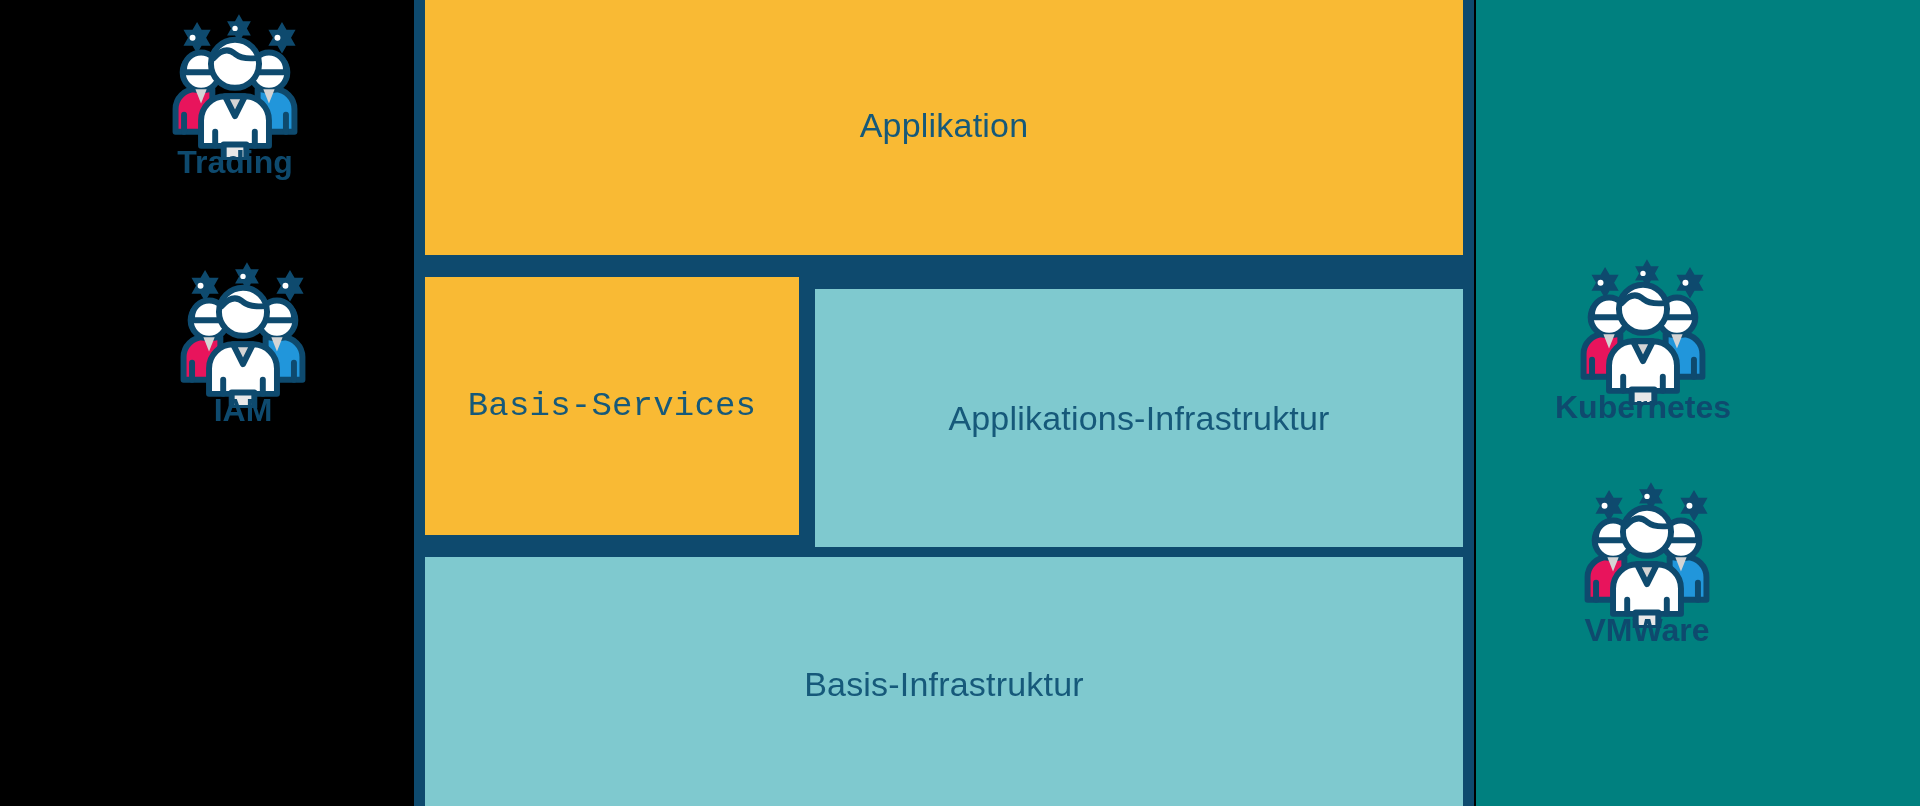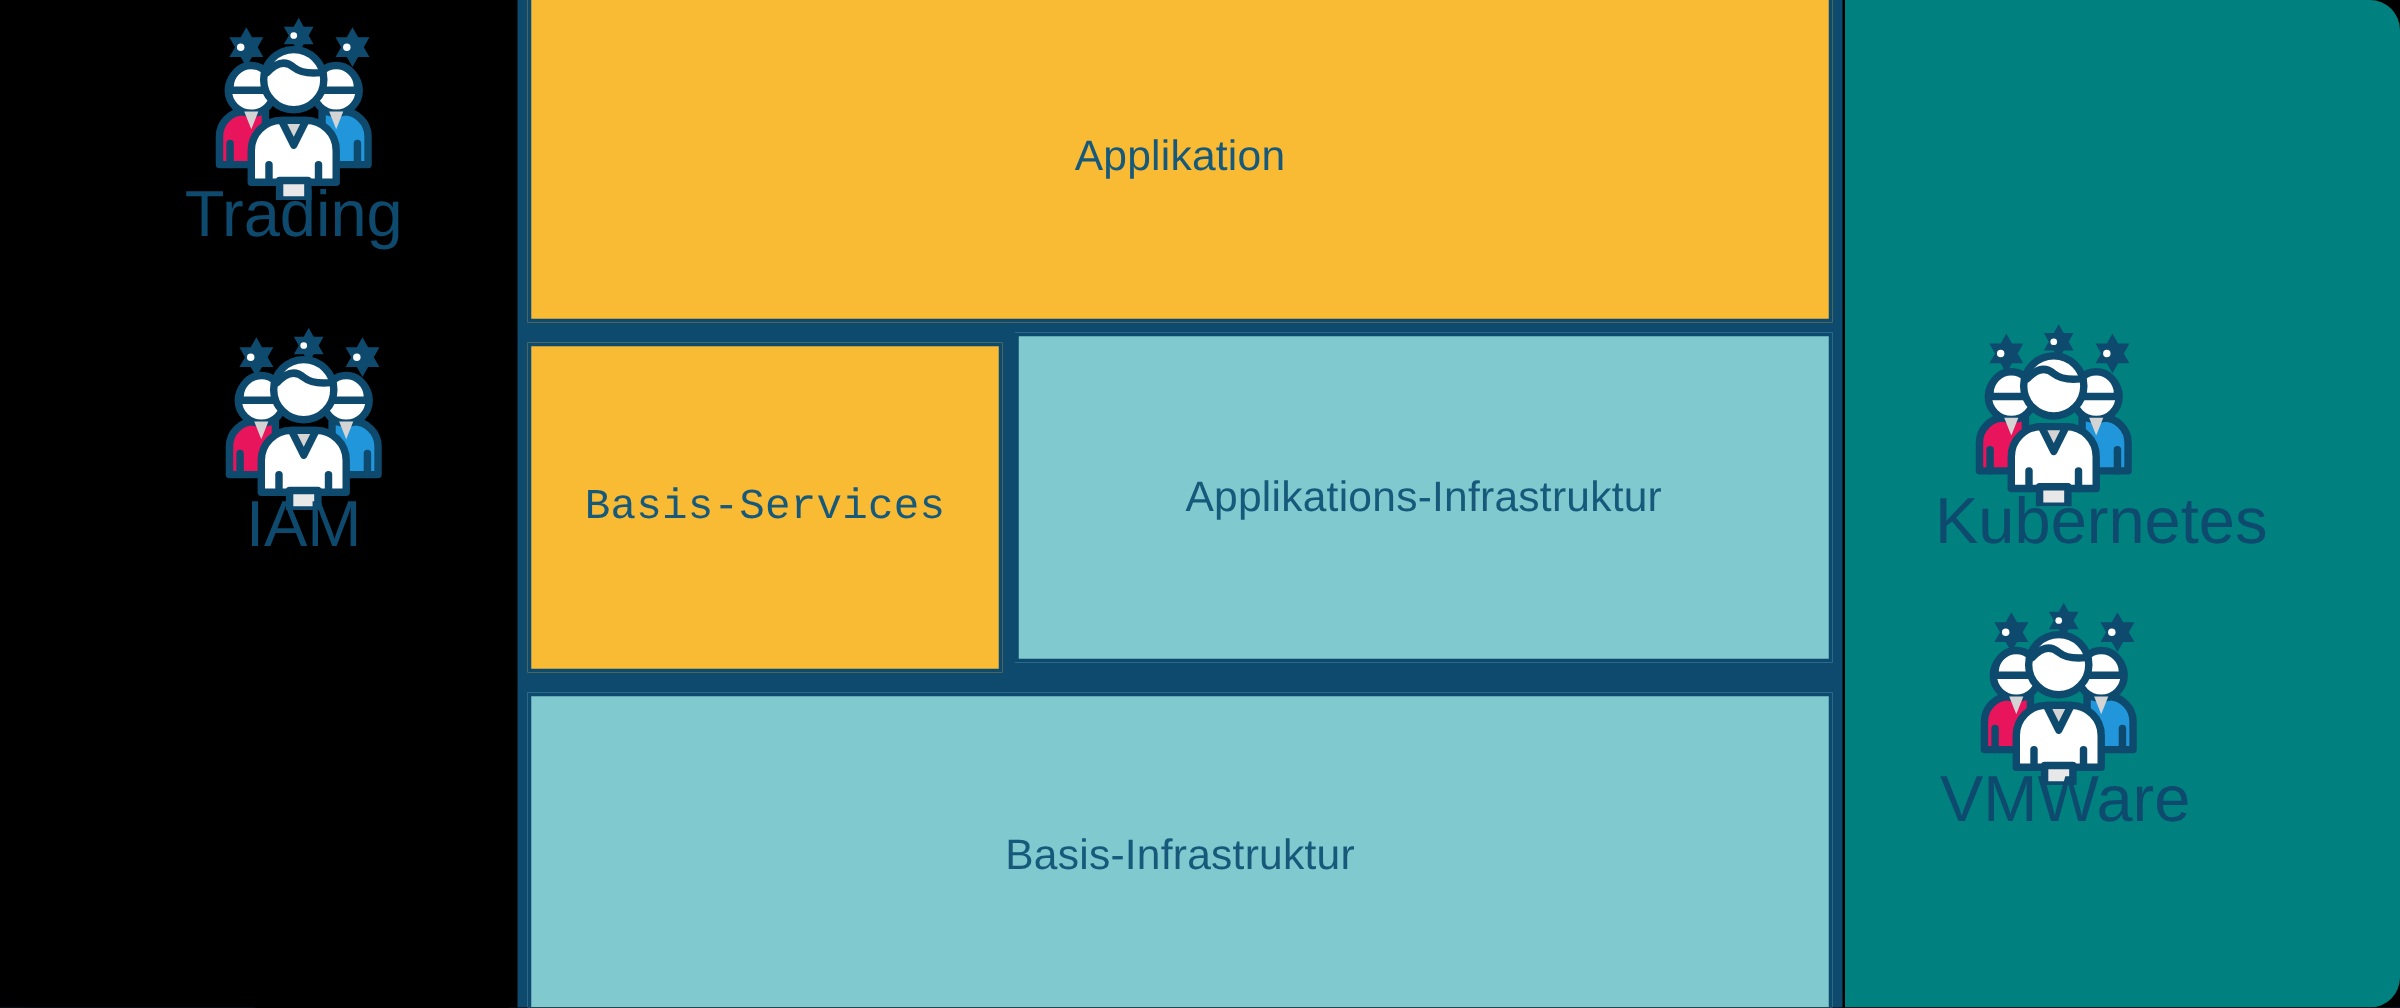--- a/index.html
+++ b/index.html
@@ -8,21 +8,20 @@
     padding: 0;
     background: #000000;
   }
   #stage {
     position: relative;
     width: 1920px;
     height: 806px;
     background: #000000;
     overflow: hidden;
     font-family: "Liberation Sans", sans-serif;
-    border-radius: 24px;
   }
   
   #right-panel {
     position: absolute;
     left: 1476px;
     top: 0;
     width: 444px;
     height: 806px;
     background: #00807F;
   }
@@ -55,21 +54,21 @@
   #box-applikation {
     left: 422px; top: -8px;
     width: 1044px; height: 266px;
   }
   
   #box-basis-services {
     left: 422px; top: 274px;
     width: 380px; height: 264px; font-family: Liberation Mono, monospace;
   }
   #box-app-infra {
-    left: 812px; top: 266px;
+    left: 812px; top: 286px;
     width: 654px; height: 264px;
   }
   
   #box-basis-infra {
     left: 422px; top: 554px;
     width: 1044px; height: 260px;
   }
 
   
   .icon-group {
@@ -79,22 +78,22 @@
   }
   .icon-group .glyph {
     display: block;
     width: 170px;
     height: 150px;
     margin: 0 auto;
   }
   .icon-group .caption {
     display: block;
     margin-top: -14px;
-    font-size: 52px;
-    font-weight: 400;
+    font-size: 32px;
+    font-weight: 700;
     color: #0E4A6E;
     line-height: 1;
     white-space: nowrap;
   }
   #grp-trading   { left: 140px; top: 10px; }
   #grp-iam       { left: 148px; top: 258px; }
   #grp-kubernetes{ left: 1548px; top: 255px; }
   #grp-vmware    { left: 1552px; top: 478px; }
 </style>
 </head>

